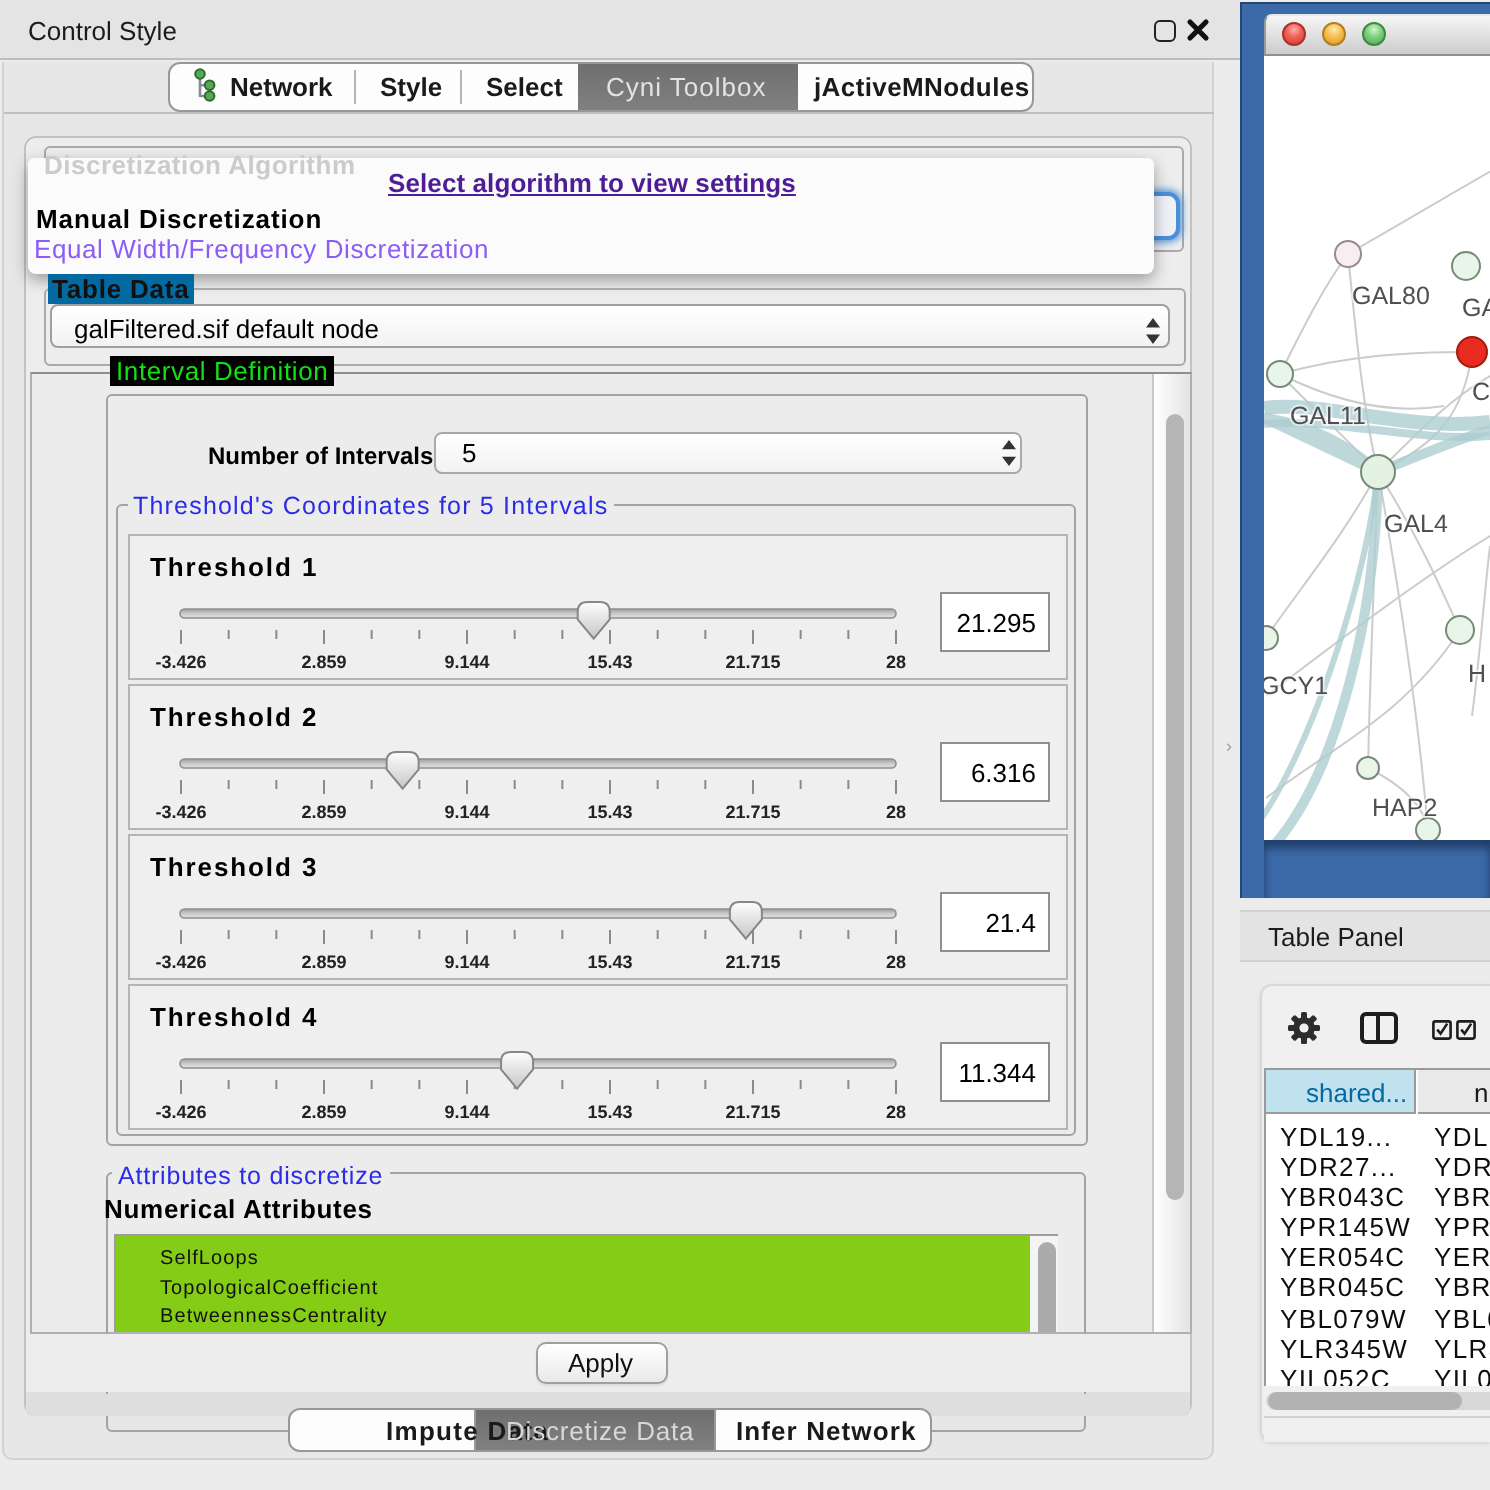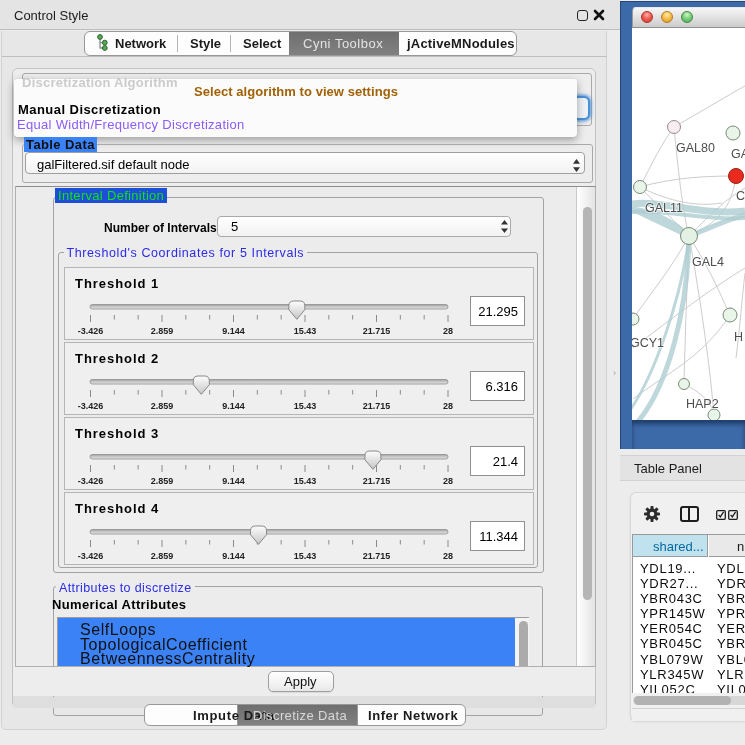--- a/index.html
+++ b/index.html
@@ -51,43 +51,43 @@
 </div>
 
 
 <div class="grp" style="left:22px;top:73px;width:570px;height:53px;"></div>
 
 <div class="abs" style="left:570px;top:96px;width:20px;height:24px;background:#eef2f7;border:2.5px solid #4a90d8;border-radius:6px;box-shadow:0 0 3px 1.5px rgba(74,144,216,0.8);"></div>
 
 
 <div class="abs" style="left:14px;top:79px;width:563px;height:58px;background:#fbfbfb;border-radius:3px 3px 4px 4px;box-shadow:0 3px 8px rgba(0,0,0,0.35);"></div>
 <div class="abs" style="left:22px;top:75px;font-size:13px;font-weight:700;color:#cbcbcb;letter-spacing:0.25px;">Discretization Algorithm</div>
-<div class="abs" style="left:194px;top:84px;font-size:13px;font-weight:700;color:#a16207;letter-spacing:0.05px;">Select algorithm to view settings</div>
+<div class="abs" style="left:194px;top:84px;font-size:13px;font-weight:700;color:#4c1d95;letter-spacing:0.05px;text-decoration:underline;">Select algorithm to view settings</div>
 <div class="abs" style="left:18px;top:102px;font-size:13px;font-weight:700;color:#000;letter-spacing:0.45px;">Manual Discretization</div>
 <div class="abs" style="left:17px;top:116.5px;font-size:13px;color:#8b5cf6;letter-spacing:0.3px;">Equal Width/Frequency Discretization</div>
 
 
 <div class="grp" style="left:22px;top:144px;width:571px;height:39px;"></div>
-<div class="abs" style="left:24px;top:137px;font-size:13px;font-weight:600;color:#111;background:#3b82f6;padding:0 2px;letter-spacing:0.4px;">Table Data</div>
+<div class="abs" style="left:24px;top:137px;font-size:13px;font-weight:600;color:#111;background:#0369a1;padding:0 2px;letter-spacing:0.4px;">Table Data</div>
 <div class="abs" style="left:25px;top:151.5px;width:560px;height:22.5px;background:linear-gradient(#ffffff,#f2f2f2);border:1px solid #9f9f9f;border-radius:4px;"></div>
 <div class="abs" style="left:37px;top:156.5px;font-size:13px;color:#000;">galFiltered.sif default node</div>
 <svg class="abs" style="left:571.5px;top:158.5px;" width="9" height="13" viewBox="0 0 9 13">
   <path d="M4.5 0 L8 4.7 L1 4.7 Z" fill="#333"></path>
     <path d="M4.5 13 L8 8.3 L1 8.3 Z" fill="#333"></path>
 </svg>
 
 
 <div class="abs" style="left:15px;top:186px;width:581px;height:481px;background:#ececec;border:1px solid #b0b0b0;border-top:1px solid #8e8e8e;"></div>
 
 <div class="abs" style="left:576px;top:187px;width:19px;height:479px;background:linear-gradient(90deg,#ffffff,#e3e3e3);border-left:1px solid #c9c9c9;"></div>
 <div class="abs" style="left:583px;top:207px;width:9px;height:393px;background:#b5b5b5;border-radius:5px;"></div>
 
 
 <div class="grp" style="left:53px;top:197px;width:491px;height:376px;border-color:#a3a3a3;"></div>
-<div class="abs" style="left:55px;top:188px;font-size:13px;color:#14e014;background:#1d4ed8;padding:0 3px;letter-spacing:0.3px;">Interval Definition</div>
+<div class="abs" style="left:55px;top:178px;font-size:13px;color:#14e014;background:#000000;padding:0 3px;letter-spacing:0.3px;">Interval Definition</div>
 
 <div class="abs" style="left:104px;top:221px;font-size:12px;font-weight:700;color:#000;">Number of Intervals</div>
 <div class="abs" style="left:217px;top:216px;width:294px;height:21px;background:linear-gradient(#ffffff,#f2f2f2);border:1px solid #a9a9a9;border-radius:4px;"></div>
 <div class="abs" style="left:231px;top:219px;font-size:13px;color:#000;">5</div>
 <svg class="abs" style="left:500px;top:220px;" width="9" height="13" viewBox="0 0 9 13">
   <path d="M4.5 0 L8 4.6 L1 4.6 Z" fill="#333"></path>
     <path d="M4.5 13 L8 8.4 L1 8.4 Z" fill="#333"></path>
 </svg>
 
 
@@ -213,21 +213,21 @@
 <div class="abs" style="left:275.0px;top:551px;width:60px;text-align:center;font-size:9px;font-weight:700;color:#222;">15.43</div>
 <div class="abs" style="left:346.5px;top:551px;width:60px;text-align:center;font-size:9px;font-weight:700;color:#222;">21.715</div>
 <div class="abs" style="left:418.0px;top:551px;width:60px;text-align:center;font-size:9px;font-weight:700;color:#222;">28</div>
 <div class="abs" style="left:470px;top:521px;width:55px;height:30px;background:#fff;border:1px solid #8f8f8f;"></div>
 <div class="abs" style="left:470px;top:529px;width:48px;text-align:right;font-size:13px;color:#000;">11.344</div>
 
 
 <div class="grp" style="left:53px;top:586px;width:490px;height:130px;border-color:#a3a3a3;"></div>
 <div class="abs" style="left:56px;top:581px;font-size:12.5px;color:#2b2be8;background:#ececec;padding:0 3px;letter-spacing:0.4px;">Attributes to discretize</div>
 <div class="abs" style="left:52px;top:597px;font-size:13px;font-weight:700;color:#000;letter-spacing:0.35px;">Numerical Attributes</div>
-<div class="abs" style="left:57px;top:617px;width:458px;height:49px;background:#3b82f6;border:1px solid #9c9c9c;border-right:none;border-bottom:none;font-size:16px;color:#111;">
+<div class="abs" style="left:57px;top:617px;width:458px;height:49px;background:#84cc16;border:1px solid #9c9c9c;border-right:none;border-bottom:none;font-size:10px;color:#111;">
   <div style="padding-left:22px;padding-top:5px;line-height:14.7px;letter-spacing:0.55px;">SelfLoops<br>TopologicalCoefficient<br>BetweennessCentrality</div>
 </div>
 <div class="abs" style="left:515px;top:617px;width:14px;height:49px;background:#f4f4f4;border-top:1px solid #9c9c9c;"></div>
 <div class="abs" style="left:518.5px;top:621px;width:9px;height:45px;background:#ababab;border-radius:4.5px 4.5px 0 0;"></div>
 
 
 <div class="abs" style="left:16px;top:667px;width:579px;height:29px;background:#ededed;"></div>
 
 
 <div class="abs" style="left:268px;top:671px;width:66px;height:21px;background:linear-gradient(#ffffff,#f0f0f0 70%,#e8e8e8);border:1px solid #9f9f9f;border-radius:5px;box-shadow:0 1px 1px rgba(0,0,0,0.08);"></div>

